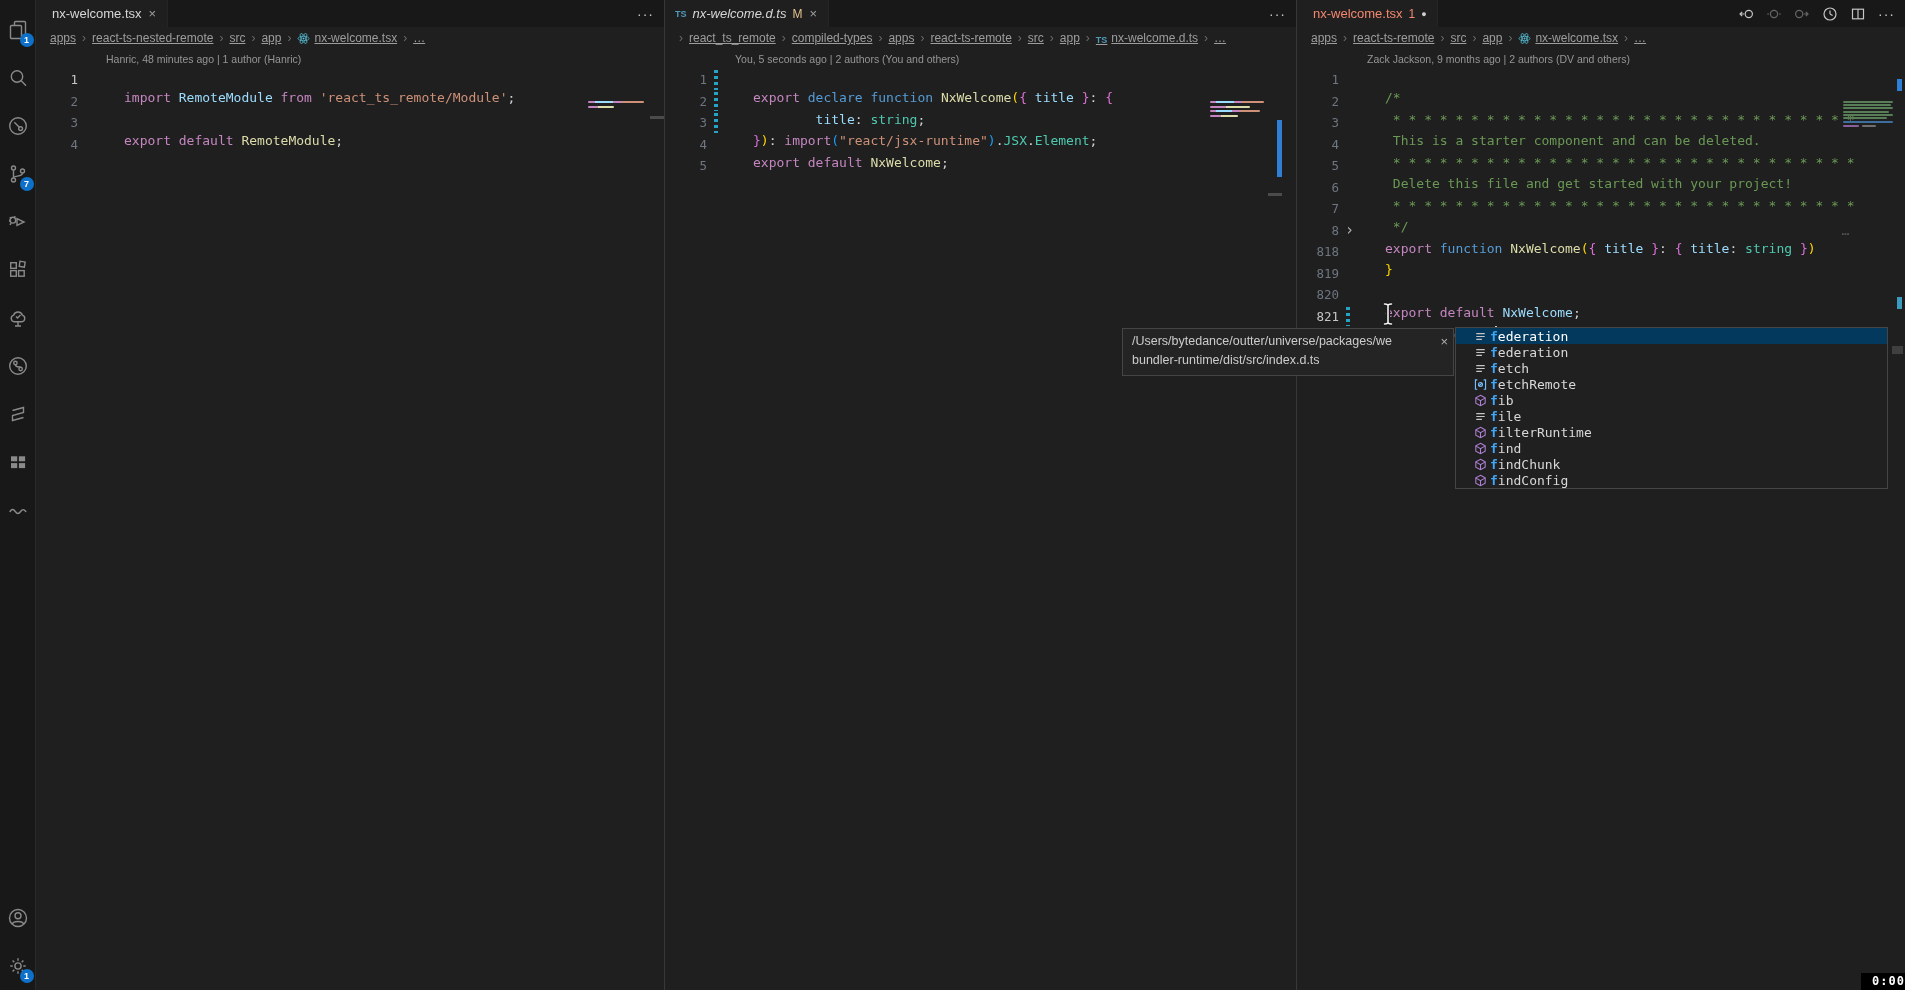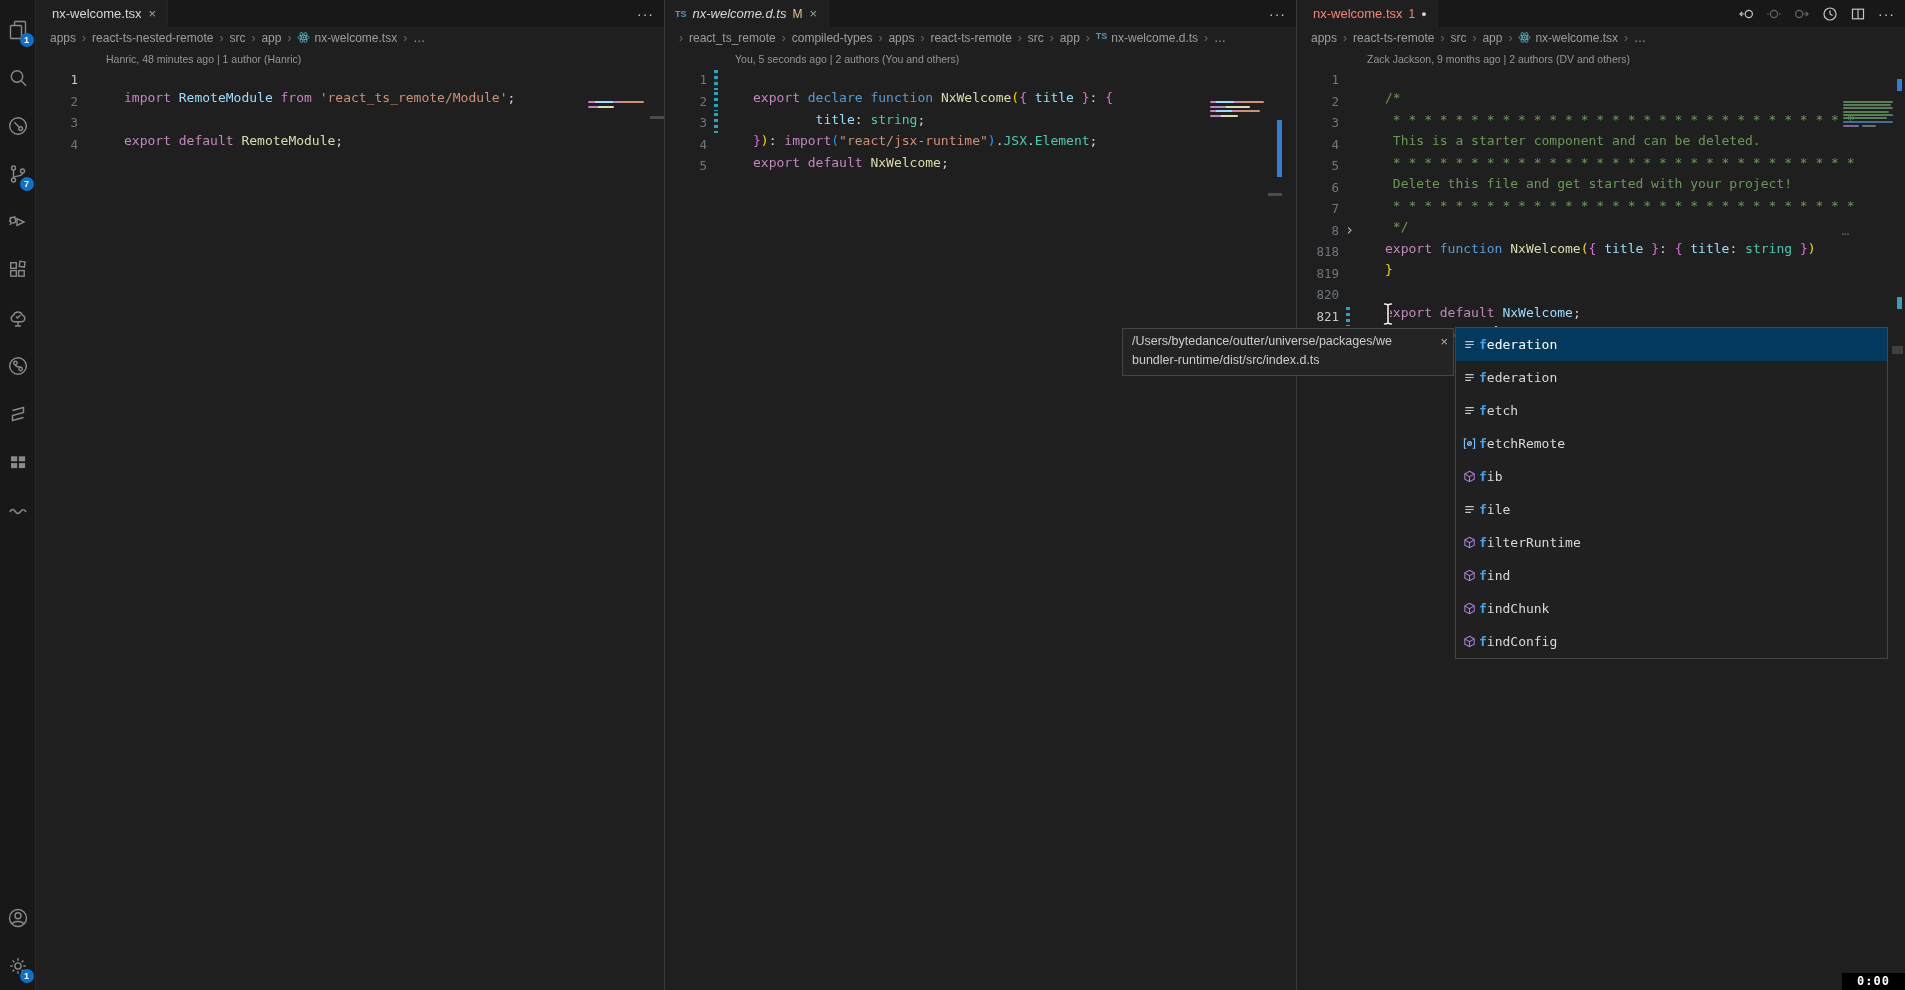--- a/index.html
+++ b/index.html
@@ -37,21 +37,21 @@
   .gitm { color:#e2c08d; font-size:12px; }
   .tclose { color:#a0a0a0; font-size:13px; padding:0 1px; cursor:pointer; }
   .tdot { color:#d0d0d0; font-size:9px; }
   .ts-ico { color:#519aba; font-size:9px; font-weight:bold; letter-spacing:0; }
   .tabactions { margin-left:auto; display:flex; align-items:center; gap:12px; padding-right:10px; color:#c5c5c5; }
   .tact { cursor:pointer; display:flex; align-items:center; }
   .tact svg { width:16px; height:16px; }
   .tact.dim { opacity:0.45; }
   .more-dots { font-size:14px; letter-spacing:1px; color:#c5c5c5; line-height:10px; }
   .crumbs { height:22px; display:flex; align-items:center; padding-left:14px; gap:6px; font-size:12px; color:#9d9d9d; flex:none; white-space:nowrap; overflow:hidden; }
-  .crumb { cursor:pointer; display:flex; align-items:flex-start; gap:4px; }
+  .crumb { cursor:pointer; display:flex; align-items:flex-end; gap:4px;text-decoration:underline; }
   .csep { color:#6a6a6a; font-size:12px; }
   .crumb svg { width:13px; height:13px; }
   
   .editor { position:relative; flex:1; font-family:"DejaVu Sans Mono", monospace; font-size:13px; overflow:hidden; }
   .codelens { height:20px; line-height:20px; font-family:"Liberation Sans",sans-serif; font-size:10.5px; color:#969696; padding-left:70px; white-space:nowrap; }
   .line { display:flex; height:21.5px; line-height:21.5px; }
   .gut { width:62px; flex:none; display:flex; }
   .ln { width:42px; text-align:right; color:#6e7681; font-size:12.5px; }
   .ln.active { color:#c6c6c6; }
   .gmark { width:20px; position:relative; }
@@ -79,30 +79,30 @@
     position:absolute; left:1122px; top:328px; width:332px; height:48px; z-index:10;
     background:#242424; border:1px solid #454545; padding:3px 20px 3px 9px;
     font-size:12.5px; color:#cccccc; line-height:19px; white-space:nowrap; overflow:hidden;
   }
   .pathtip .tipclose { position:absolute; right:5px; top:3px; color:#b0b0b0; font-size:13px; cursor:pointer; }
   .suggest {
     position:absolute; left:1455px; top:327px; width:433px; z-index:10;
     background:#202020; border:1px solid #454545;
     font-family:"DejaVu Sans Mono", monospace; font-size:13px;
   }
-  .srow { height:33px; display:flex; align-items:center; padding-left:3px; color:#d8d8d8; cursor:pointer; }
+  .srow { height:16px; display:flex; align-items:center; padding-left:14px; color:#d8d8d8; cursor:pointer; }
   .srow.sel { background:#04395e; color:#ffffff; }
   .sicon { width:20px; flex:none; display:flex; align-items:center; justify-content:center; }
   .sicon svg { width:15px; height:15px; }
   .smatch { color:#40a6f5; font-weight:bold; }
   .mousecursor { position:absolute; left:1380px; top:301px; z-index:20; }
   .rec-timer {
-    position:absolute; right:0; bottom:0; width:63px; height:17px; z-index:30;
+    position:absolute; right:0; bottom:0; width:44px; height:17px; z-index:30;
     background:#000; color:#fff; font-family:"DejaVu Sans Mono",monospace;
-    font-size:12px; font-weight:bold; text-align:center; line-height:17px; letter-spacing:1px;
+    font-size:12px; font-weight:bold; text-align:right; line-height:17px; letter-spacing:1px;
   }
 </style>
 </head>
 <body>
 
 <div class="app">
   <div class="activitybar" id="activitybar">
       <div class="ab-item">
         <span style="display: inline-flex; align-items: center;">
           <svg viewBox="0 0 24 24" fill="none" stroke="#8a8a8a" stroke-width="1.4">

